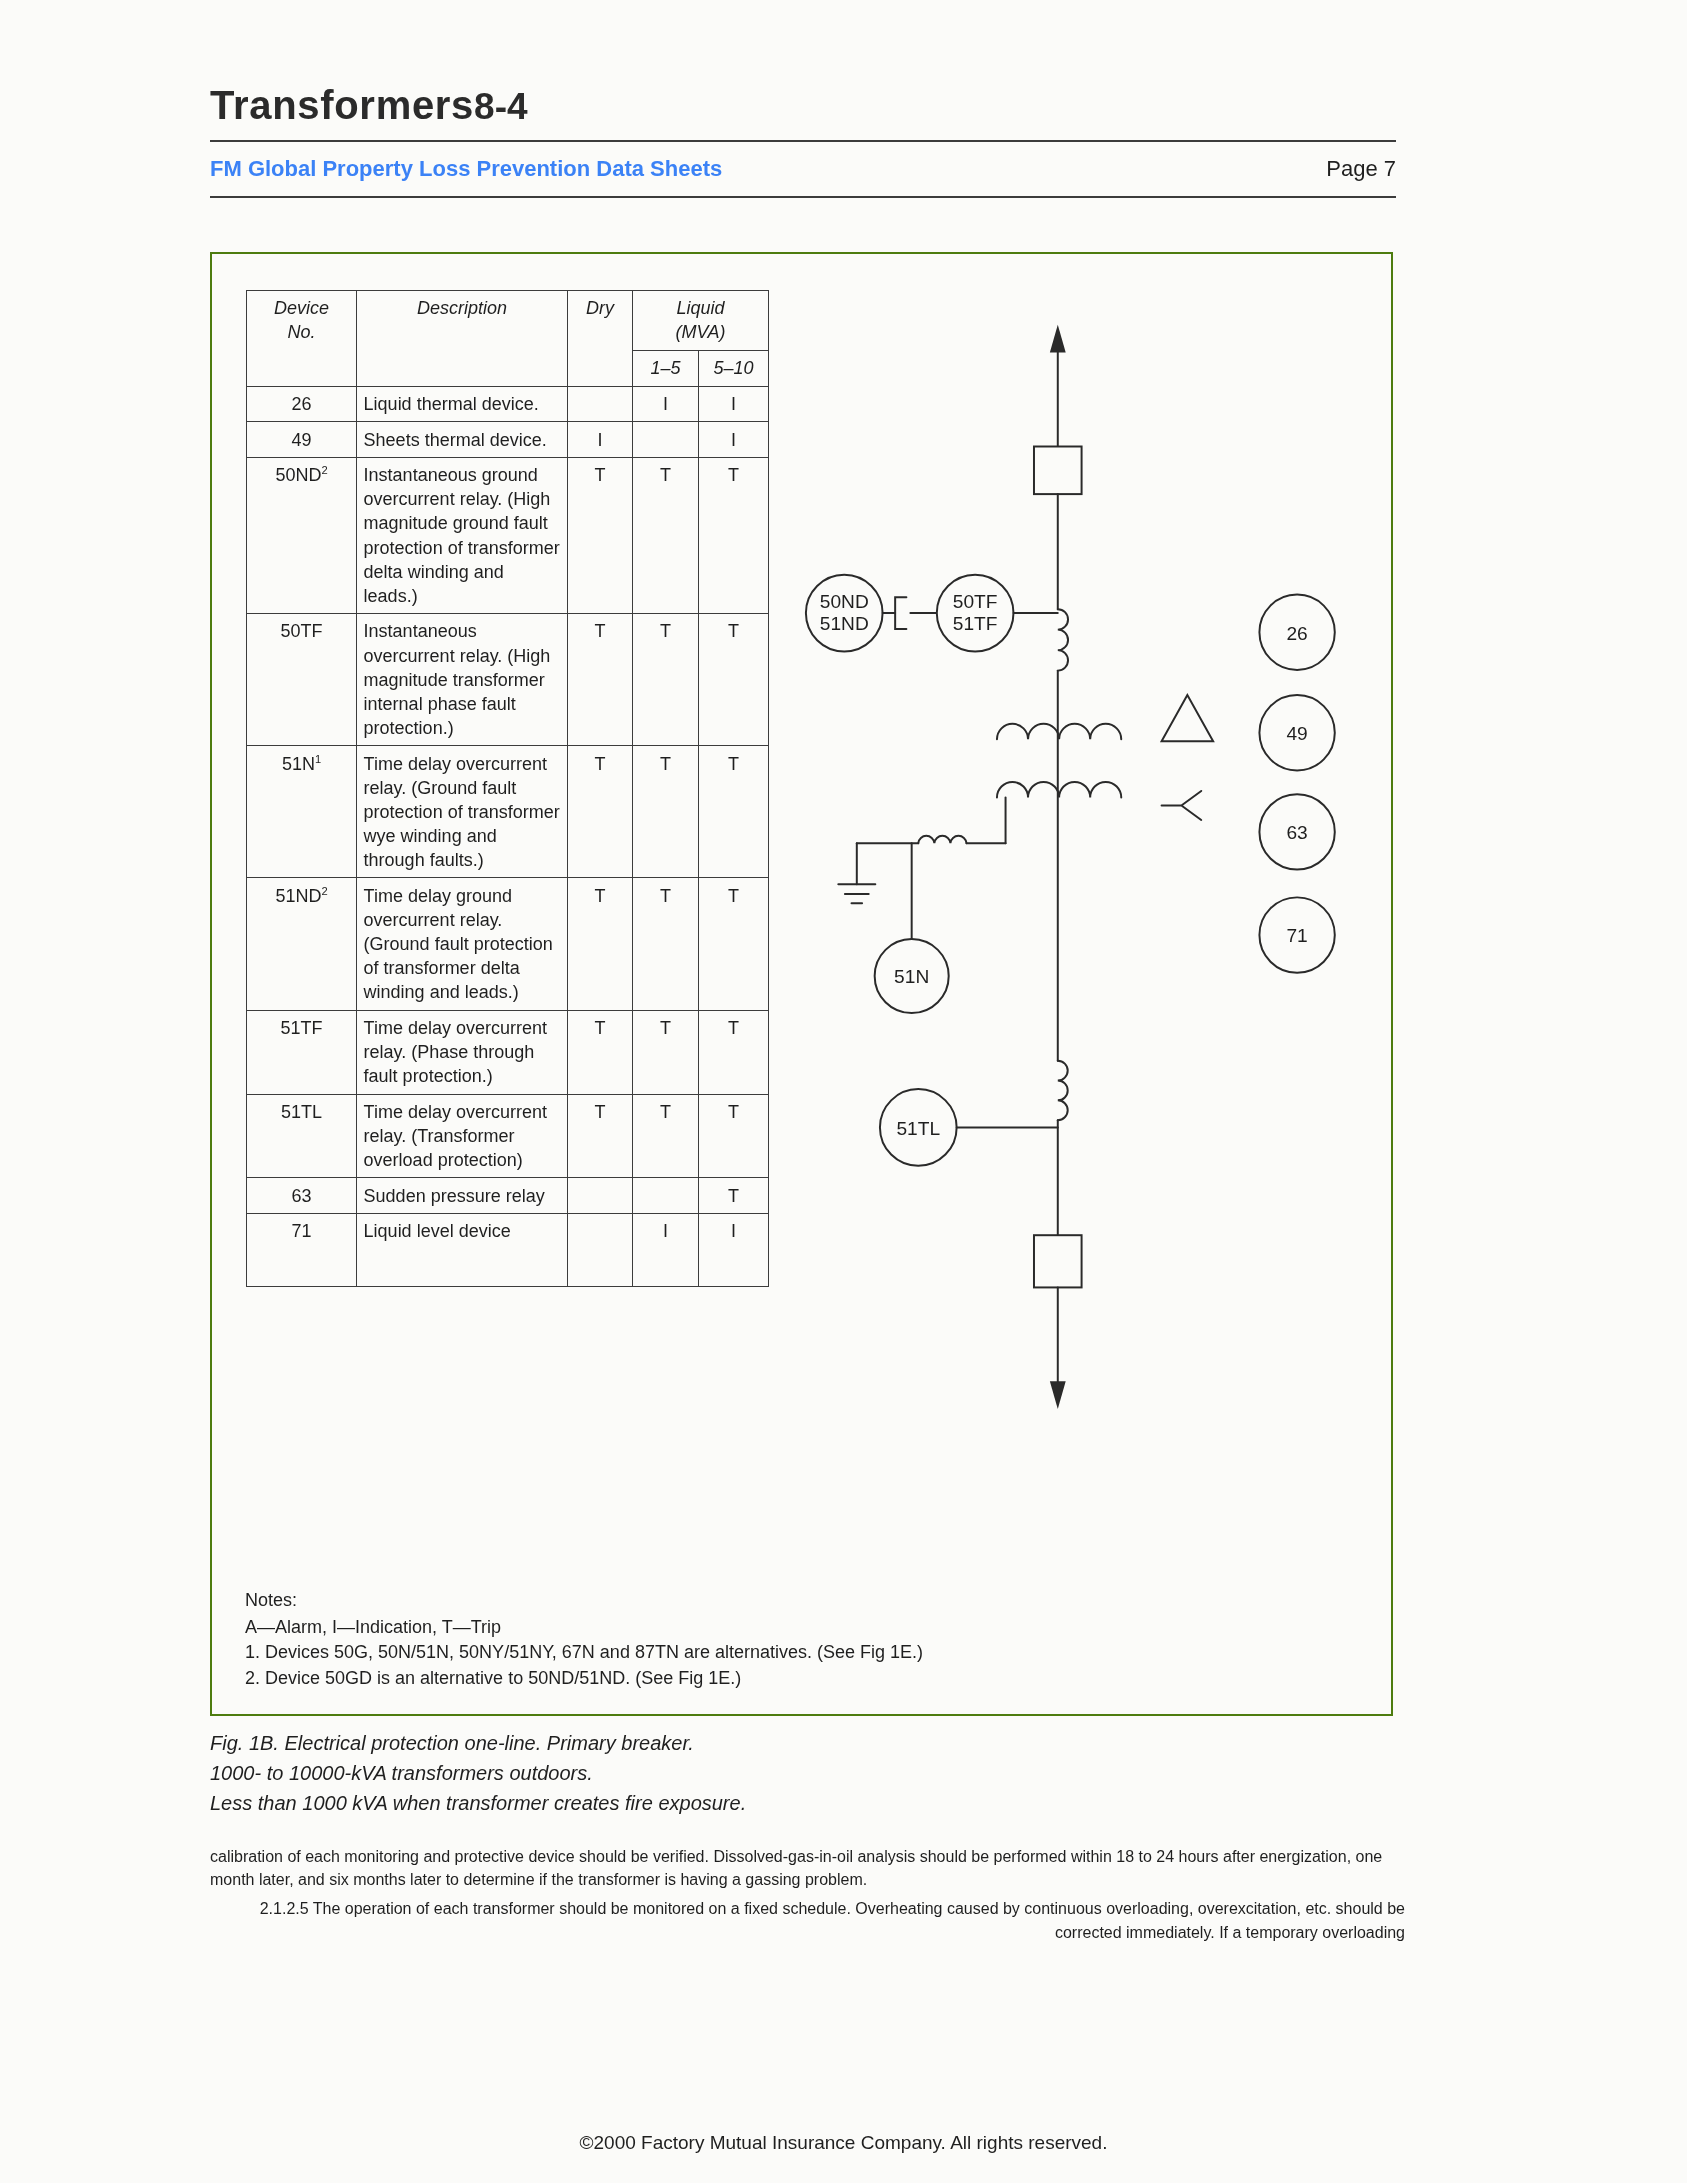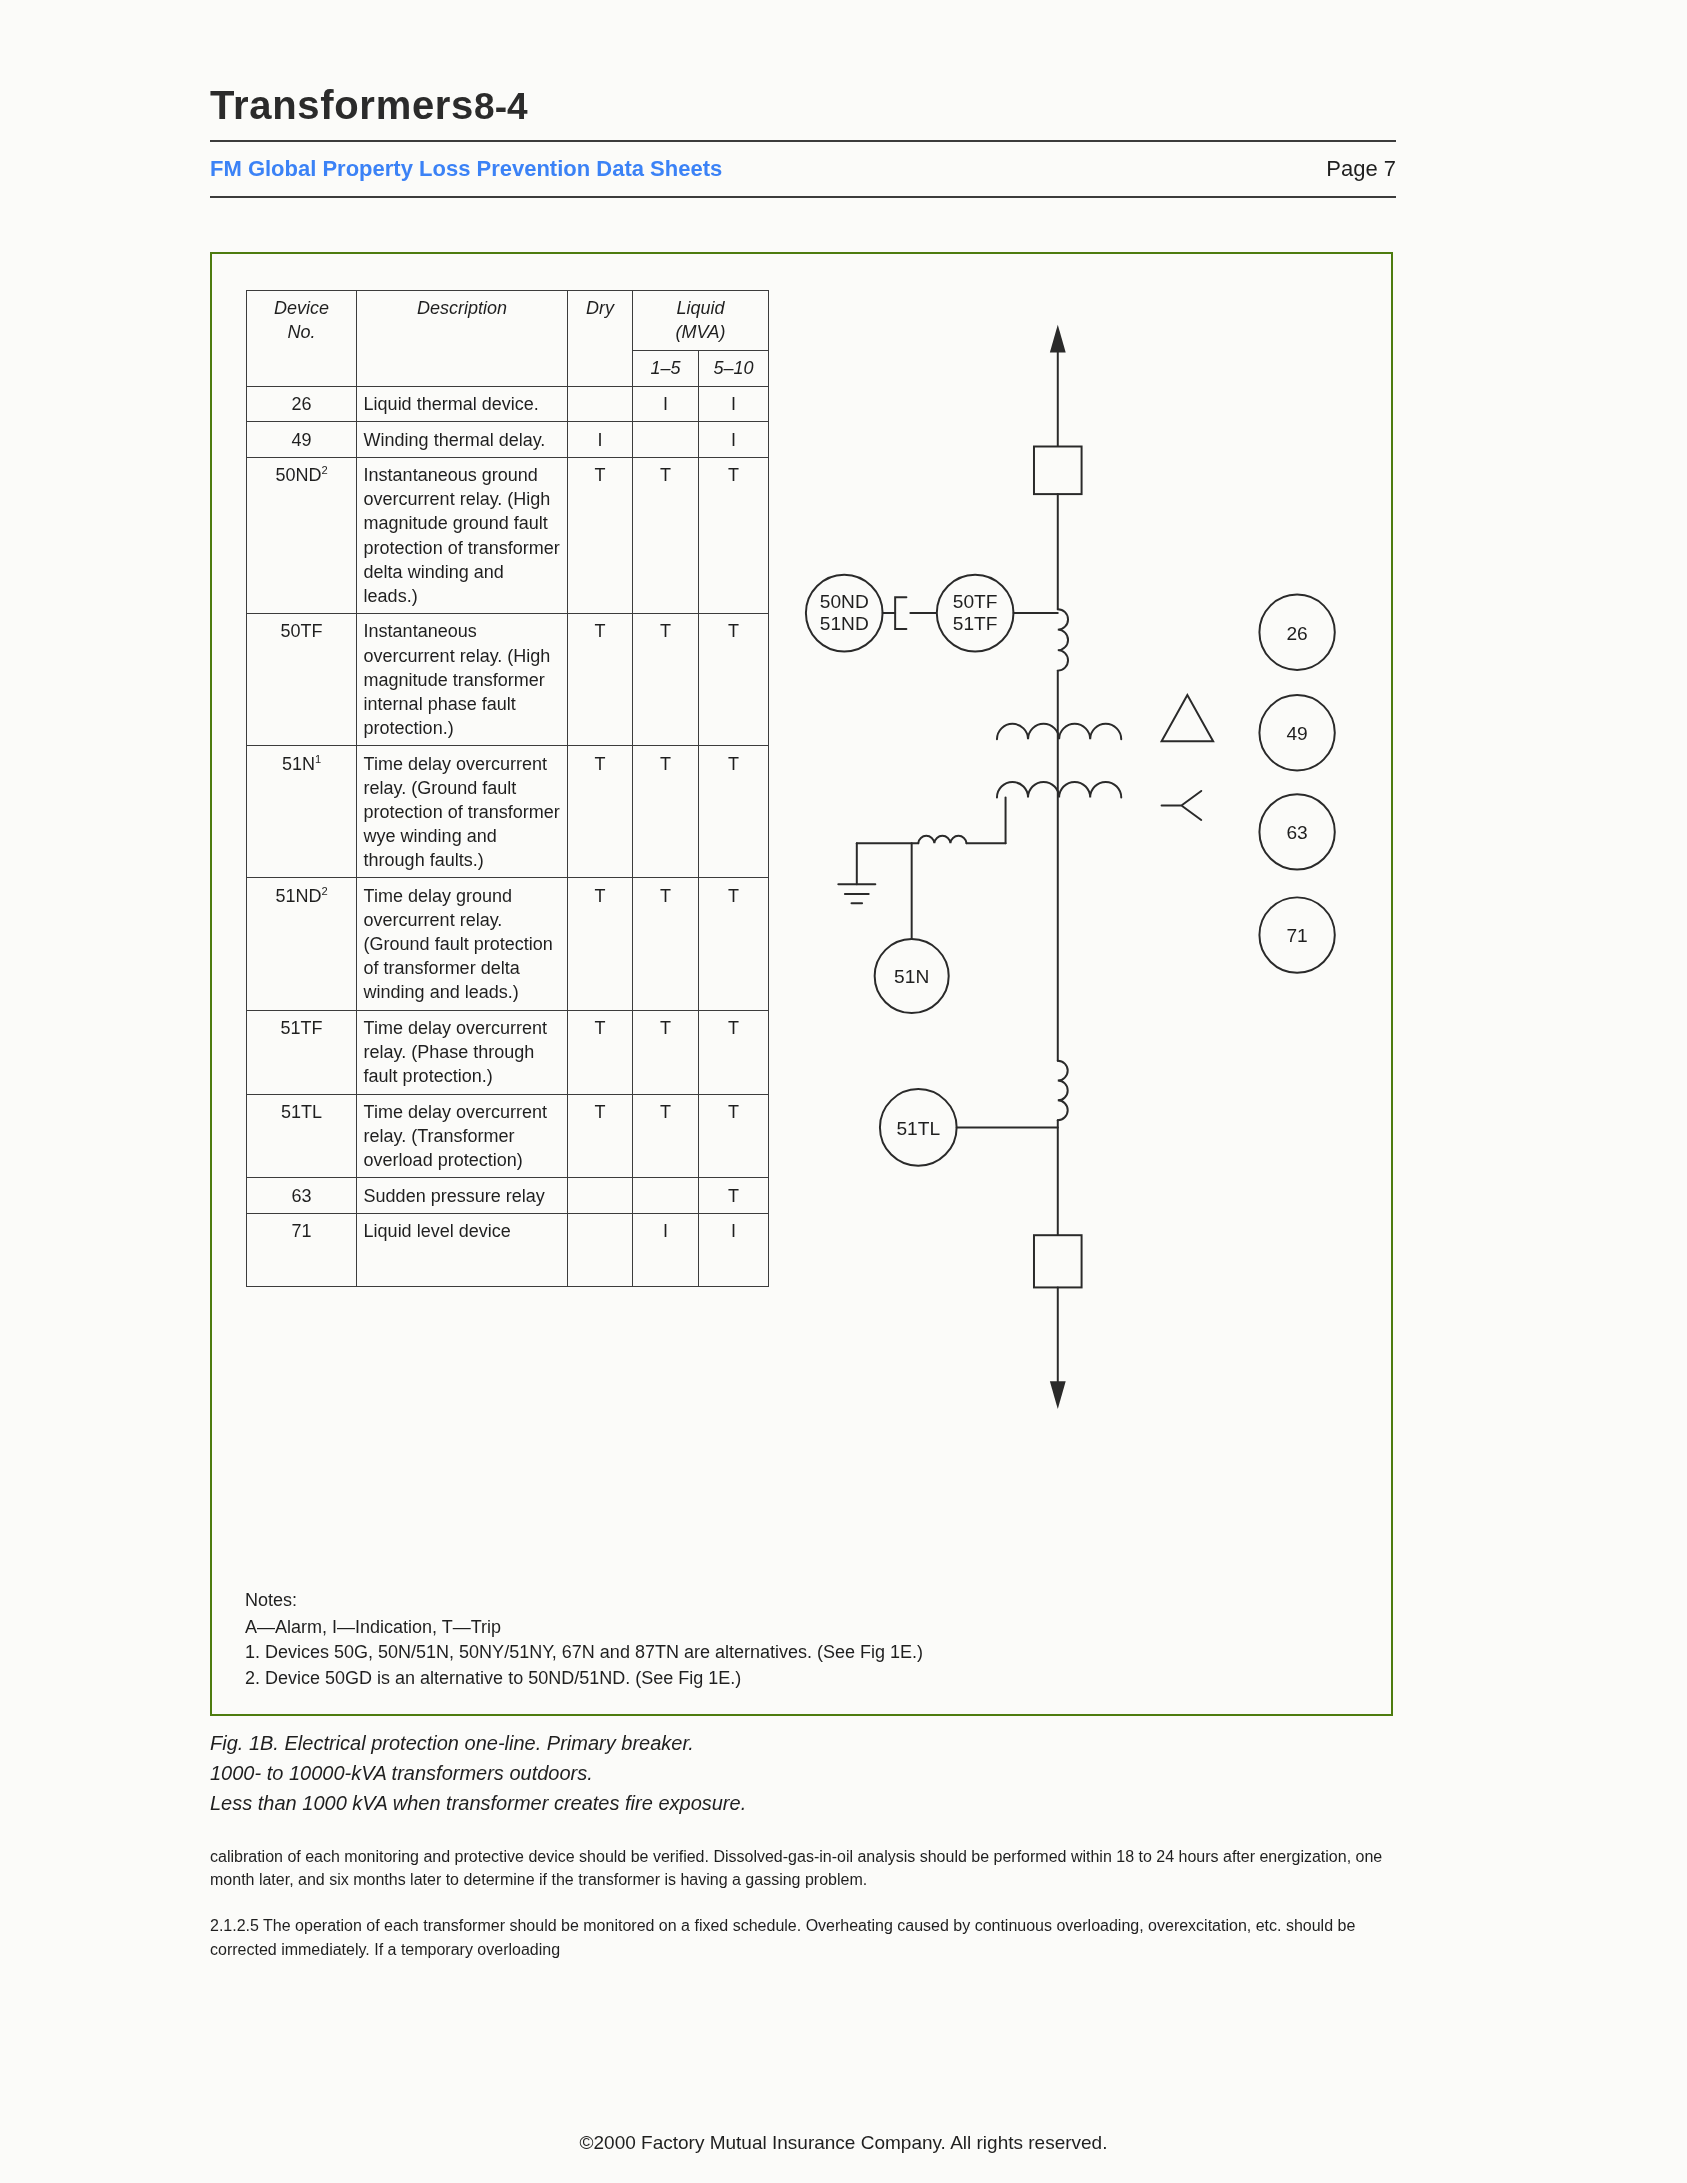--- a/index.html
+++ b/index.html
@@ -48,21 +48,21 @@
   .diagram { position:absolute; left:582px; top:26.5px; }
   .diagram text { font-size:29px; fill:#1f1f1f; }
 
   
   .caption { position:absolute; left:210px; top:1728px; width:1183px;
     text-align:left; font-style:italic; font-size:20px; line-height:1.5; }
 
   
   .body-text { position:absolute; left:210px; top:1845px; width:1195px;
     font-size:16px; line-height:1.45; }
-  .body-text p + p { margin-top:23px; }
+  .body-text p + p { margin-top:6px;text-align:right; }
 
   
   .footer { position:absolute; left:0; top:2132px; width:1687px;
     text-align:center; font-size:19px; }
 </style>
 </head>
 <body>
 
 <div class="page">
 
@@ -108,21 +108,21 @@
       <tbody>
         <tr>
           <td class="c-dev"><span>26</span><sup></sup></td>
           <td class="c-desc">Liquid thermal device.</td>
           <td class="c-mid"></td>
           <td class="c-mid">I</td>
           <td class="c-mid">I</td>
         </tr>
         <tr>
           <td class="c-dev"><span>49</span><sup></sup></td>
-          <td class="c-desc">Winding thermal delay.</td>
+          <td class="c-desc">Sheets thermal device.</td>
           <td class="c-mid">I</td>
           <td class="c-mid"></td>
           <td class="c-mid">I</td>
         </tr>
         <tr>
           <td class="c-dev"><span>50ND</span><sup>2</sup></td>
           <td class="c-desc">Instantaneous ground overcurrent relay. (High magnitude ground fault protection of transformer delta winding and leads.)</td>
           <td class="c-mid">T</td>
           <td class="c-mid">T</td>
           <td class="c-mid">T</td>

